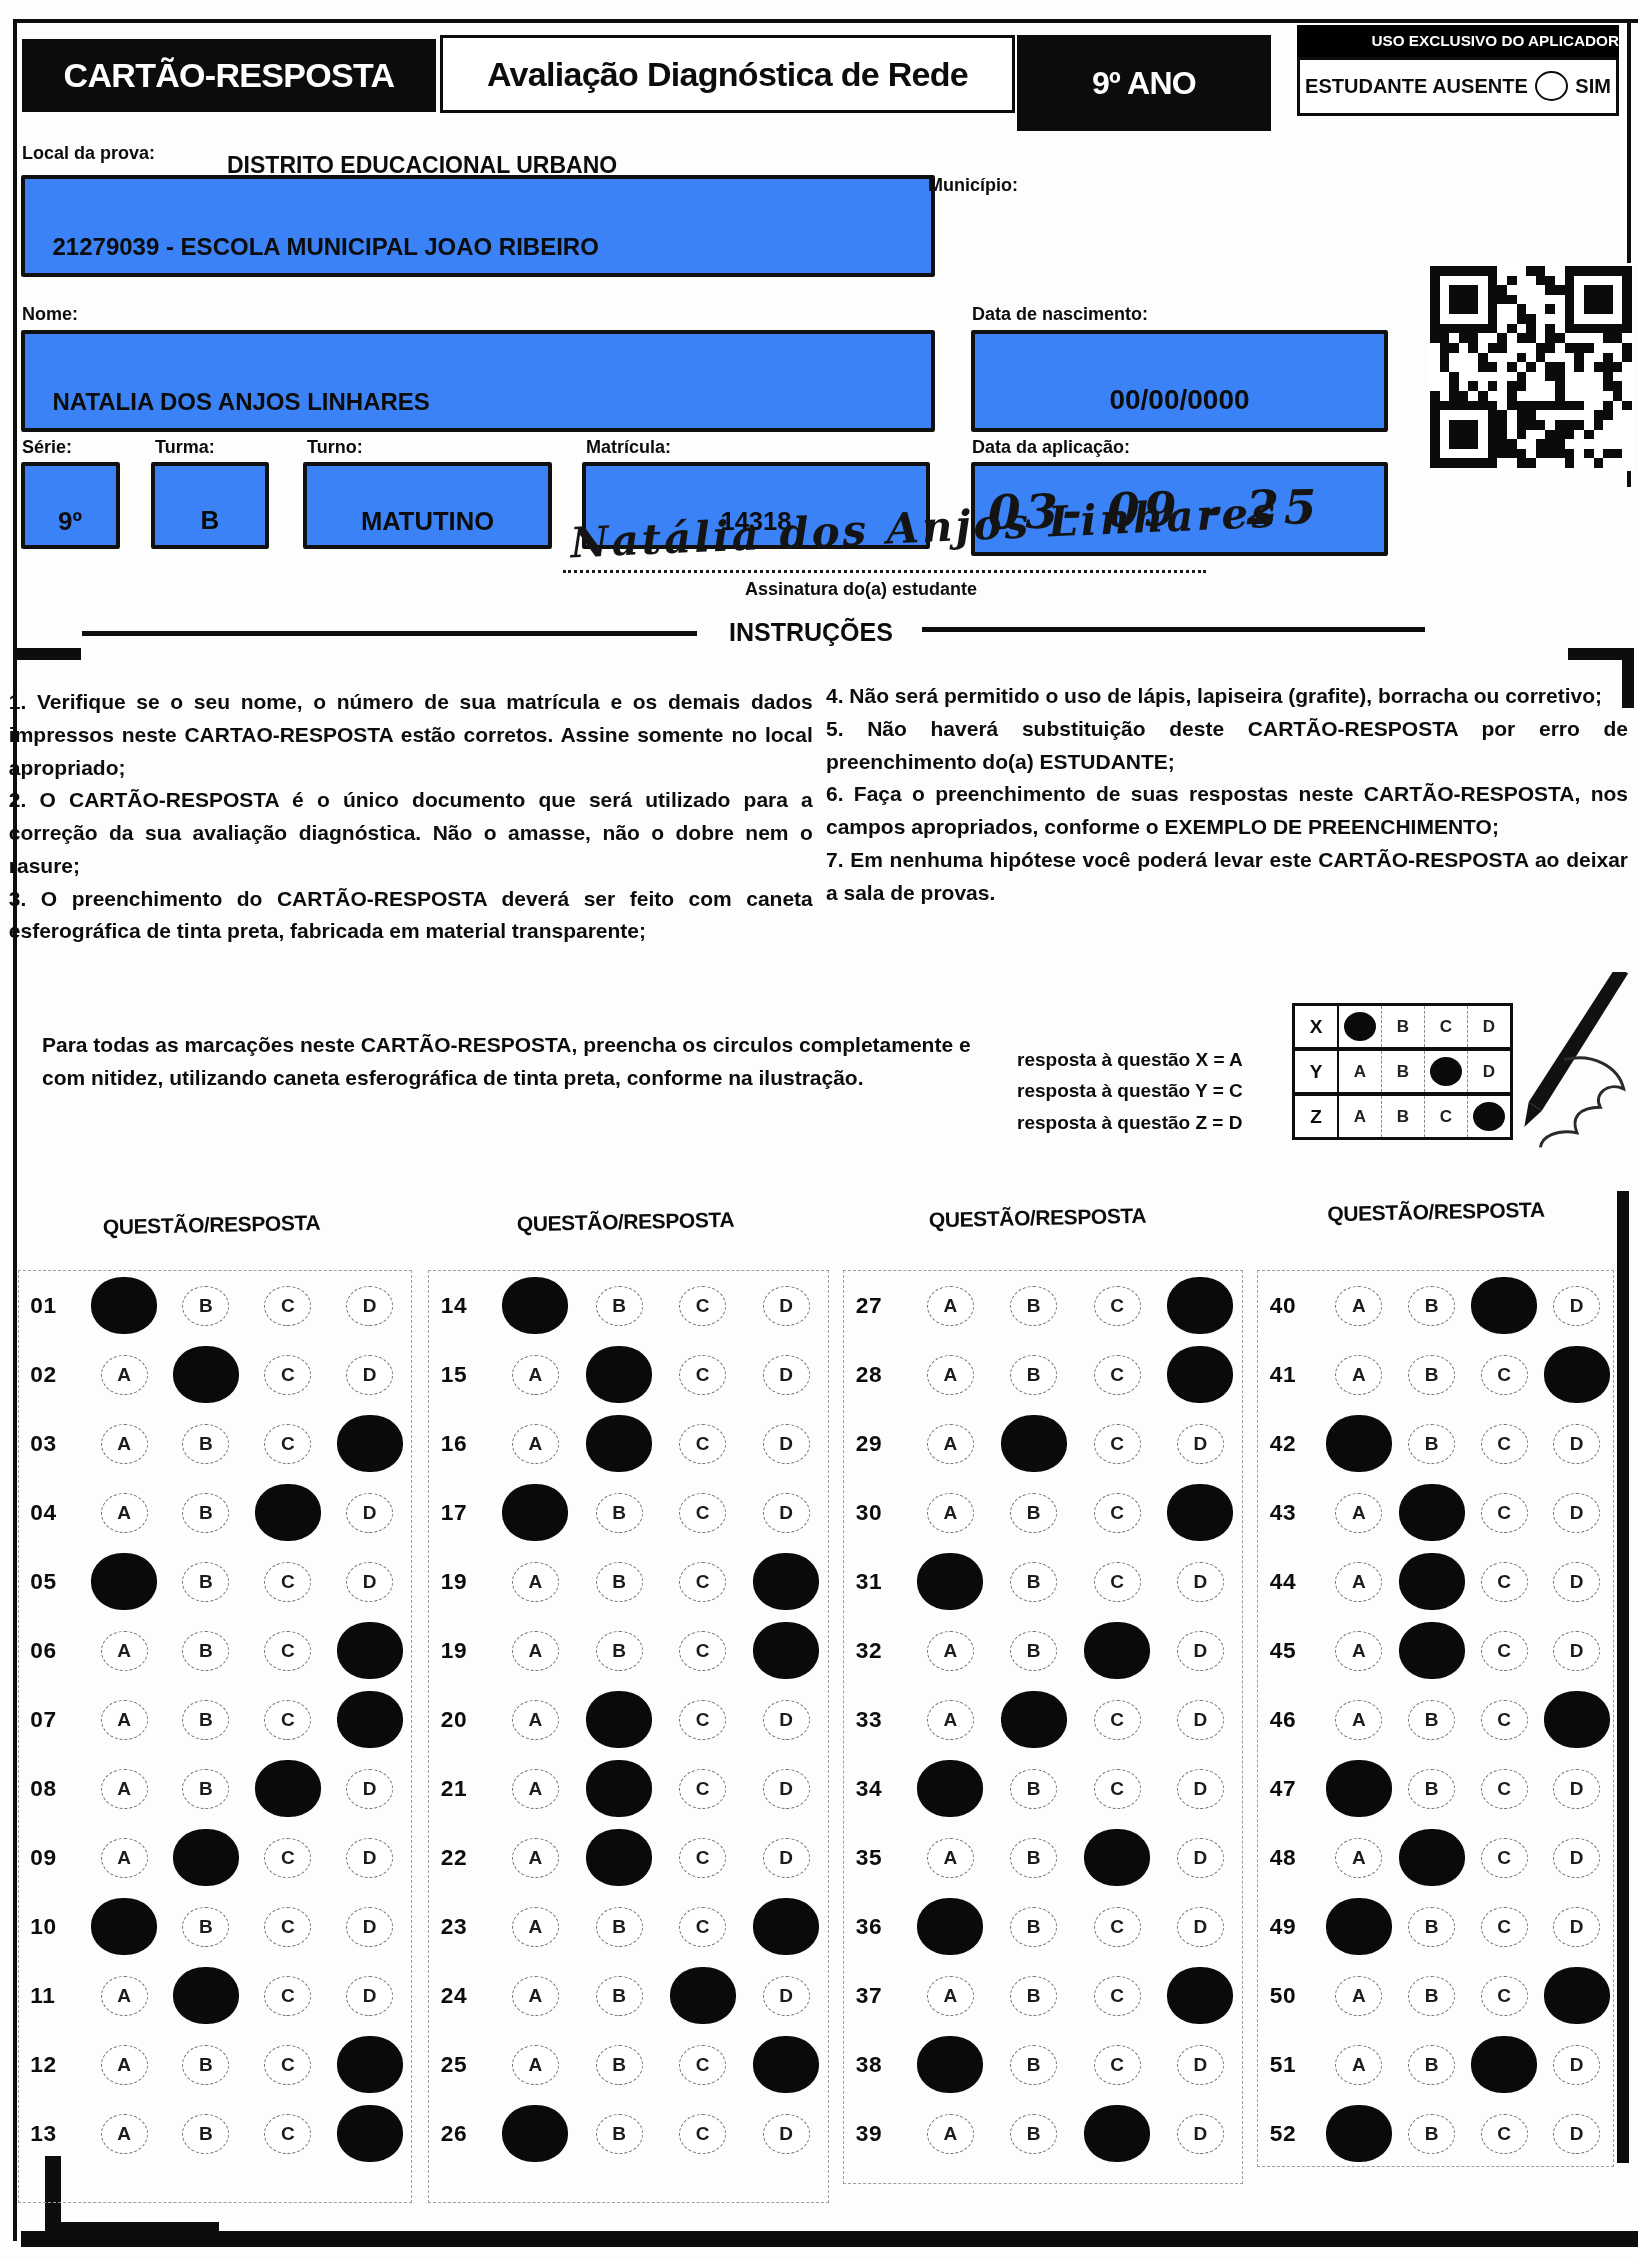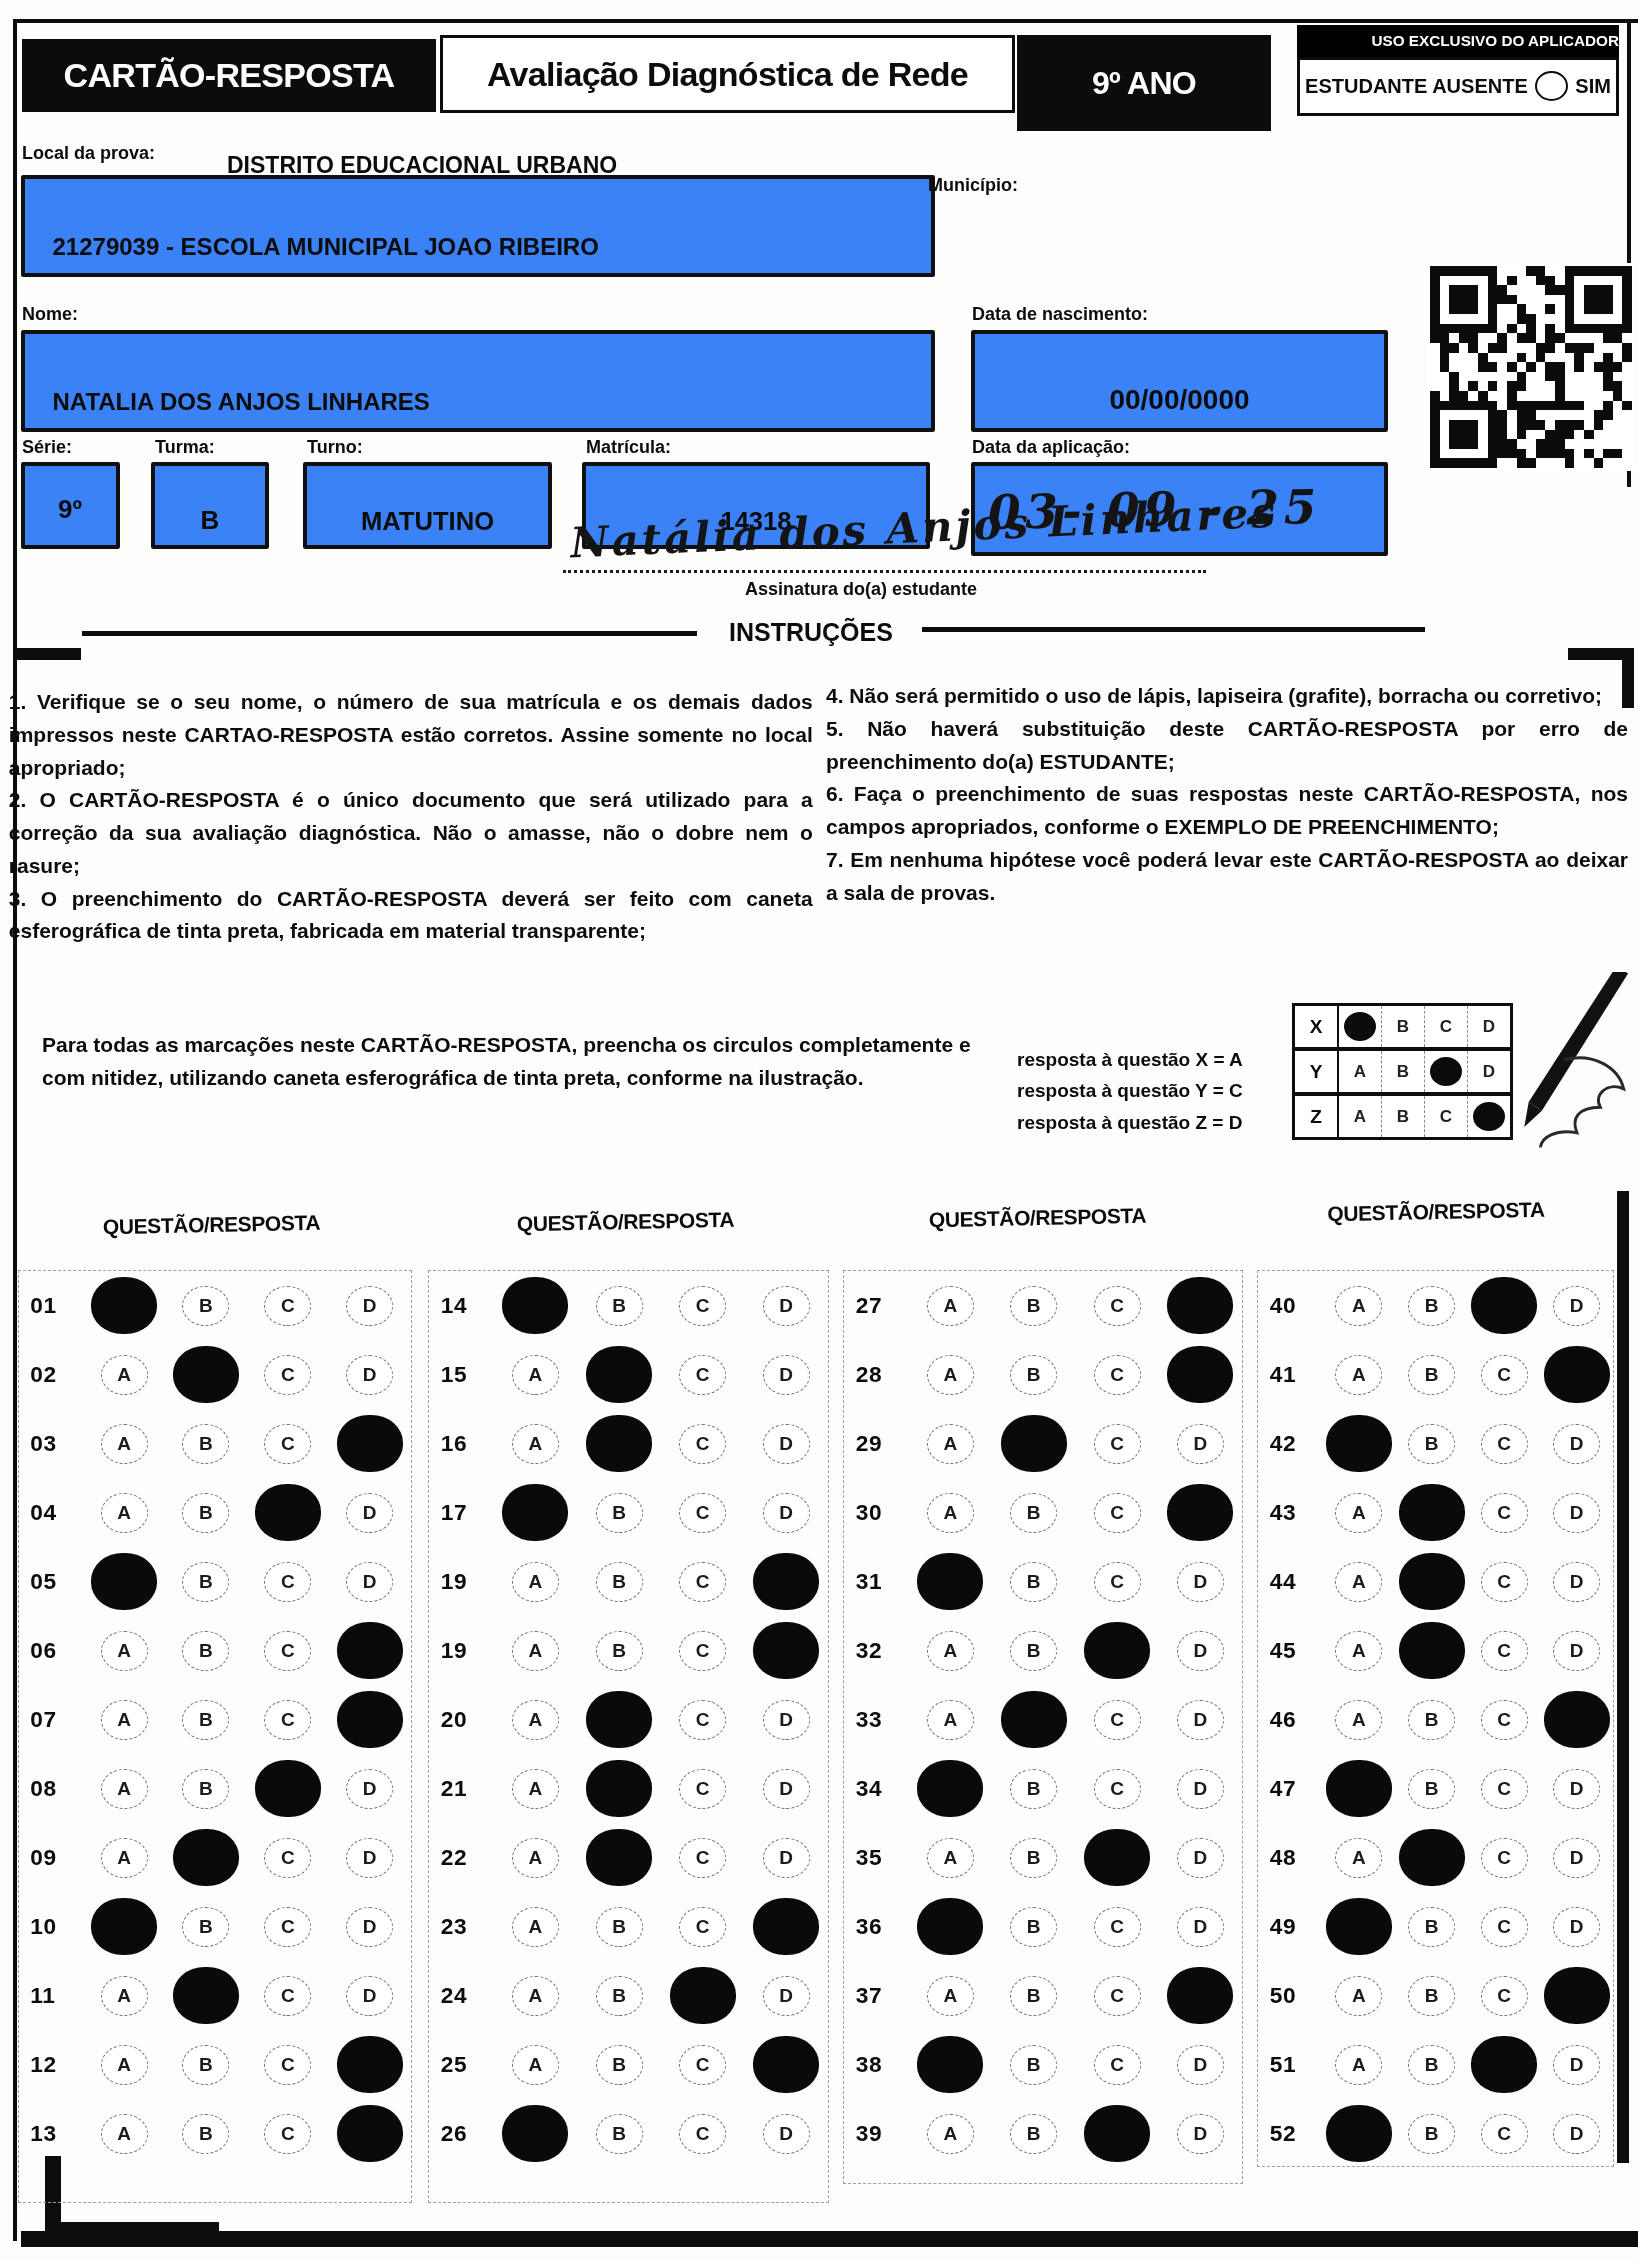--- a/index.html
+++ b/index.html
@@ -119,21 +119,21 @@
     <span class="val">NATALIA DOS ANJOS LINHARES</span>
   </div>
 
   <div class="lbl" style="left:972px;top:304px;">Data de nascimento:</div>
   <div class="fbox center" style="left:971px;top:330px;width:409px;height:94px;">
     <span class="val" style="font-size:28px;">00/00/0000</span>
   </div>
 
   <div class="lbl" style="left:22px;top:437px;">Série:</div>
   <div class="fbox center" style="left:20.5px;top:462px;width:91px;height:79px;">
-    <span class="val" style="font-size:26px;padding-bottom:20px;">9º</span>
+    <span class="val" style="font-size:26px;padding-bottom:8px;">9º</span>
   </div>
 
   <div class="lbl" style="left:155px;top:437px;">Turma:</div>
   <div class="fbox center" style="left:151px;top:462px;width:110px;height:79px;">
     <span class="val" style="font-size:26px;padding-bottom:8.8px;">B</span>
   </div>
 
   <div class="lbl" style="left:307px;top:437px;">Turno:</div>
   <div class="fbox center" style="left:303px;top:462px;width:241px;height:79px;">
     <span class="val" style="font-size:25.6px;padding-bottom:8.8px;">MATUTINO</span>

